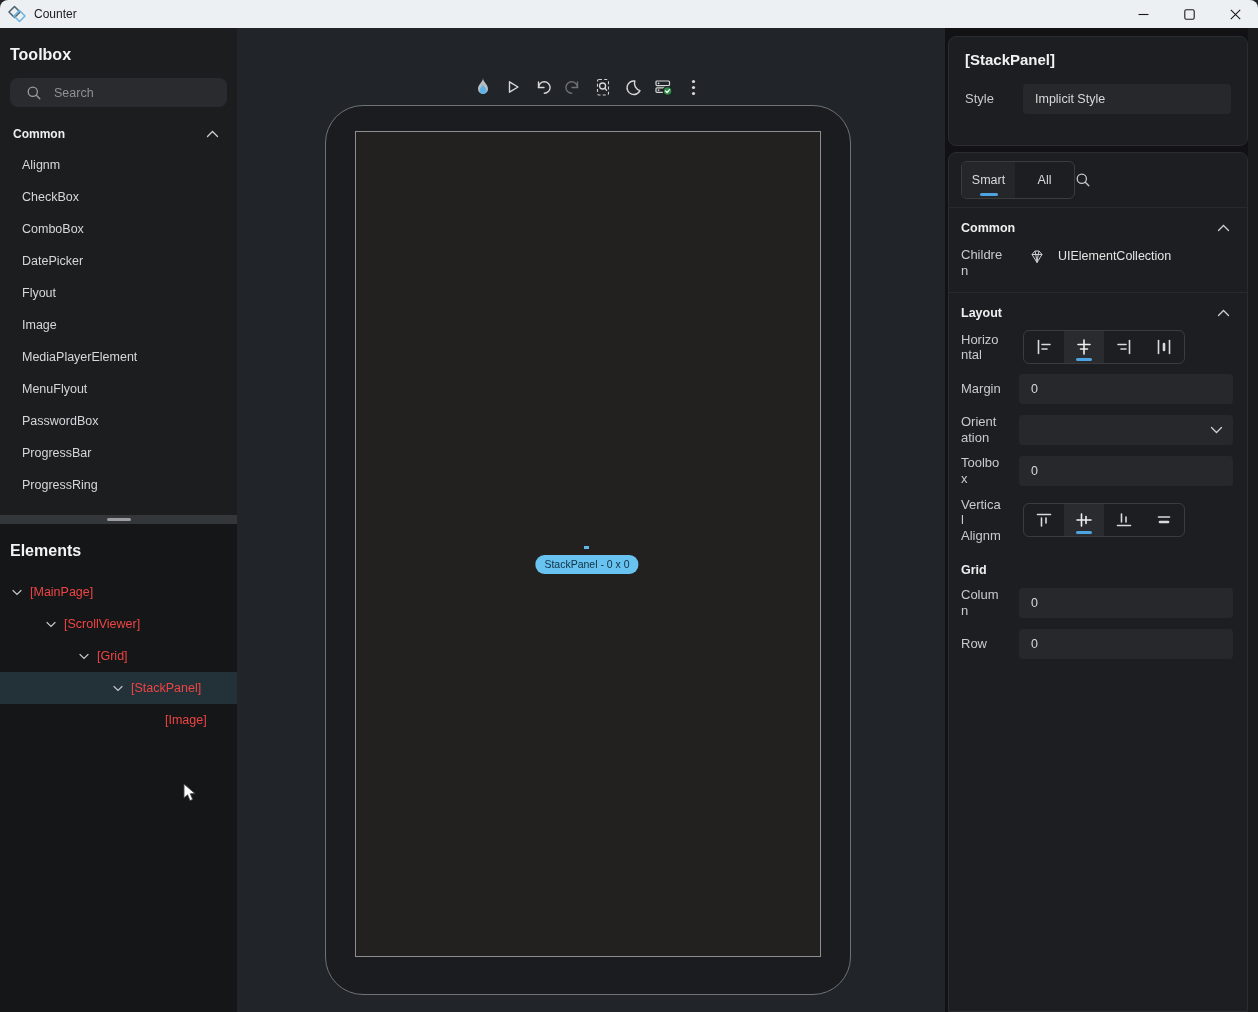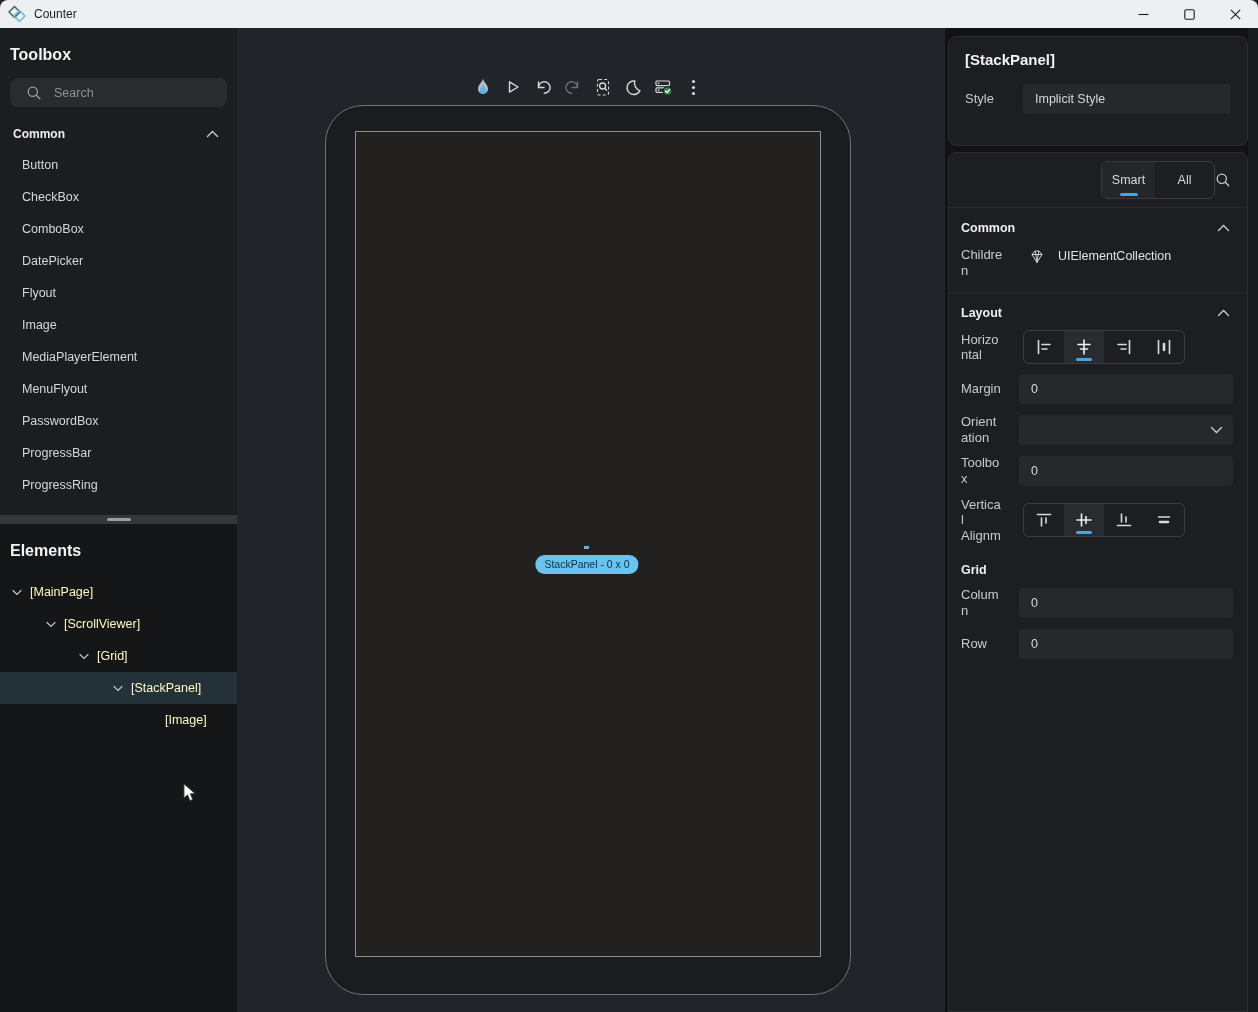--- a/index.html
+++ b/index.html
@@ -43,21 +43,21 @@
   .tool-item { height:32px; display:flex; align-items:center; padding-left:22px; font-size:12.5px; color:#d6d7d8; }
 
   .splitter { height:9px; background:#34373a; position:relative; cursor:row-resize; }
   .splitter .handle {
     position:absolute; left:50%; top:3px; transform:translateX(-50%);
     width:24px; height:3px; border-radius:2px; background:#9b9da0;
   }
 
   .elements { flex:1; background:#151618; }
   .tree { margin-top:16px; }
-  .tree-row { height:32px; display:flex; align-items:center; font-size:12.5px; color:#fef9c3;text-align:right; }
+  .tree-row { height:32px; display:flex; align-items:center; font-size:12.5px; color:#ef4444;text-align:right; }
   .tree-row.selected { background:#233139; }
   .tree-chevron { width:10px; margin-right:8px; flex-shrink:0; }
   .tree-spacer { width:18px; flex-shrink:0; }
 
   
   .canvas { position:absolute; top:28px; left:237px; width:711px; bottom:0; background:#212529; }
   .canvas-toolbar { position:absolute; top:45px; left:232px; display:flex; gap:2px; }
   .tb-btn { width:28px; height:28px; display:flex; align-items:center; justify-content:center; border-radius:4px; }
   .tb-btn.dim { opacity:0.42; }
 
@@ -85,21 +85,21 @@
     border-radius:8px; padding:14px 16px;
   }
   .header-card .insp-title { font-size:15px; font-weight:bold; color:#f2f2f2; }
   .style-row { display:flex; align-items:center; margin-top:16px; }
   .style-row .prop-label { width:42px; margin-right:16px; }
   .props-card {
     position:absolute; left:3px; top:124px; width:300px; bottom:0;
     border-radius:8px 8px 0 0; overflow:hidden;
   }
   .tabs-row {
-    display:flex; align-items:center; justify-content:flex-end;
+    display:flex; align-items:center; justify-content:flex-start;
     padding:8px 16px 8px 12px; border-bottom:1px solid #28292c;
   }
   .tab-group { display:flex; border:1px solid #3a3b3f; border-radius:6px; overflow:hidden; }
   .tab { height:36px; display:flex; align-items:center; justify-content:center; font-size:12.5px; color:#d9d9d9; position:relative; }
   .tab-smart { width:53px; }
   .tab-all { width:59px; }
   .tab.selected { background:#25262a; }
   .tab-underline { position:absolute; bottom:2px; left:50%; transform:translateX(-50%); width:18px; height:3px; border-radius:2px; background:#4da3e0; }
 
   .section-head {
@@ -173,21 +173,21 @@
         <line x1="10.3" y1="10.3" x2="13.8" y2="13.8" stroke="#9a9c9e" stroke-width="1.3" stroke-linecap="round"></line>
       </svg>
       <input placeholder="Search" style="">
     </div>
     <div class="section-row">
       <span class="sec-label">Common</span>
       <svg width="13" height="8" viewBox="0 0 13 8">
           <polyline points="1.5,6.5 6.5,1.5 11.5,6.5" fill="none" stroke="#cfcfcf" stroke-width="1.3" stroke-linecap="round"></polyline>
         </svg>
     </div>
-    <div class="tool-item">Button</div>
+    <div class="tool-item">Alignm</div>
     <div class="tool-item">CheckBox</div>
     <div class="tool-item">ComboBox</div>
     <div class="tool-item">DatePicker</div>
     <div class="tool-item">Flyout</div>
     <div class="tool-item">Image</div>
     <div class="tool-item">MediaPlayerElement</div>
     <div class="tool-item">MenuFlyout</div>
     <div class="tool-item">PasswordBox</div>
     <div class="tool-item">ProgressBar</div>
     <div class="tool-item">ProgressRing</div>

